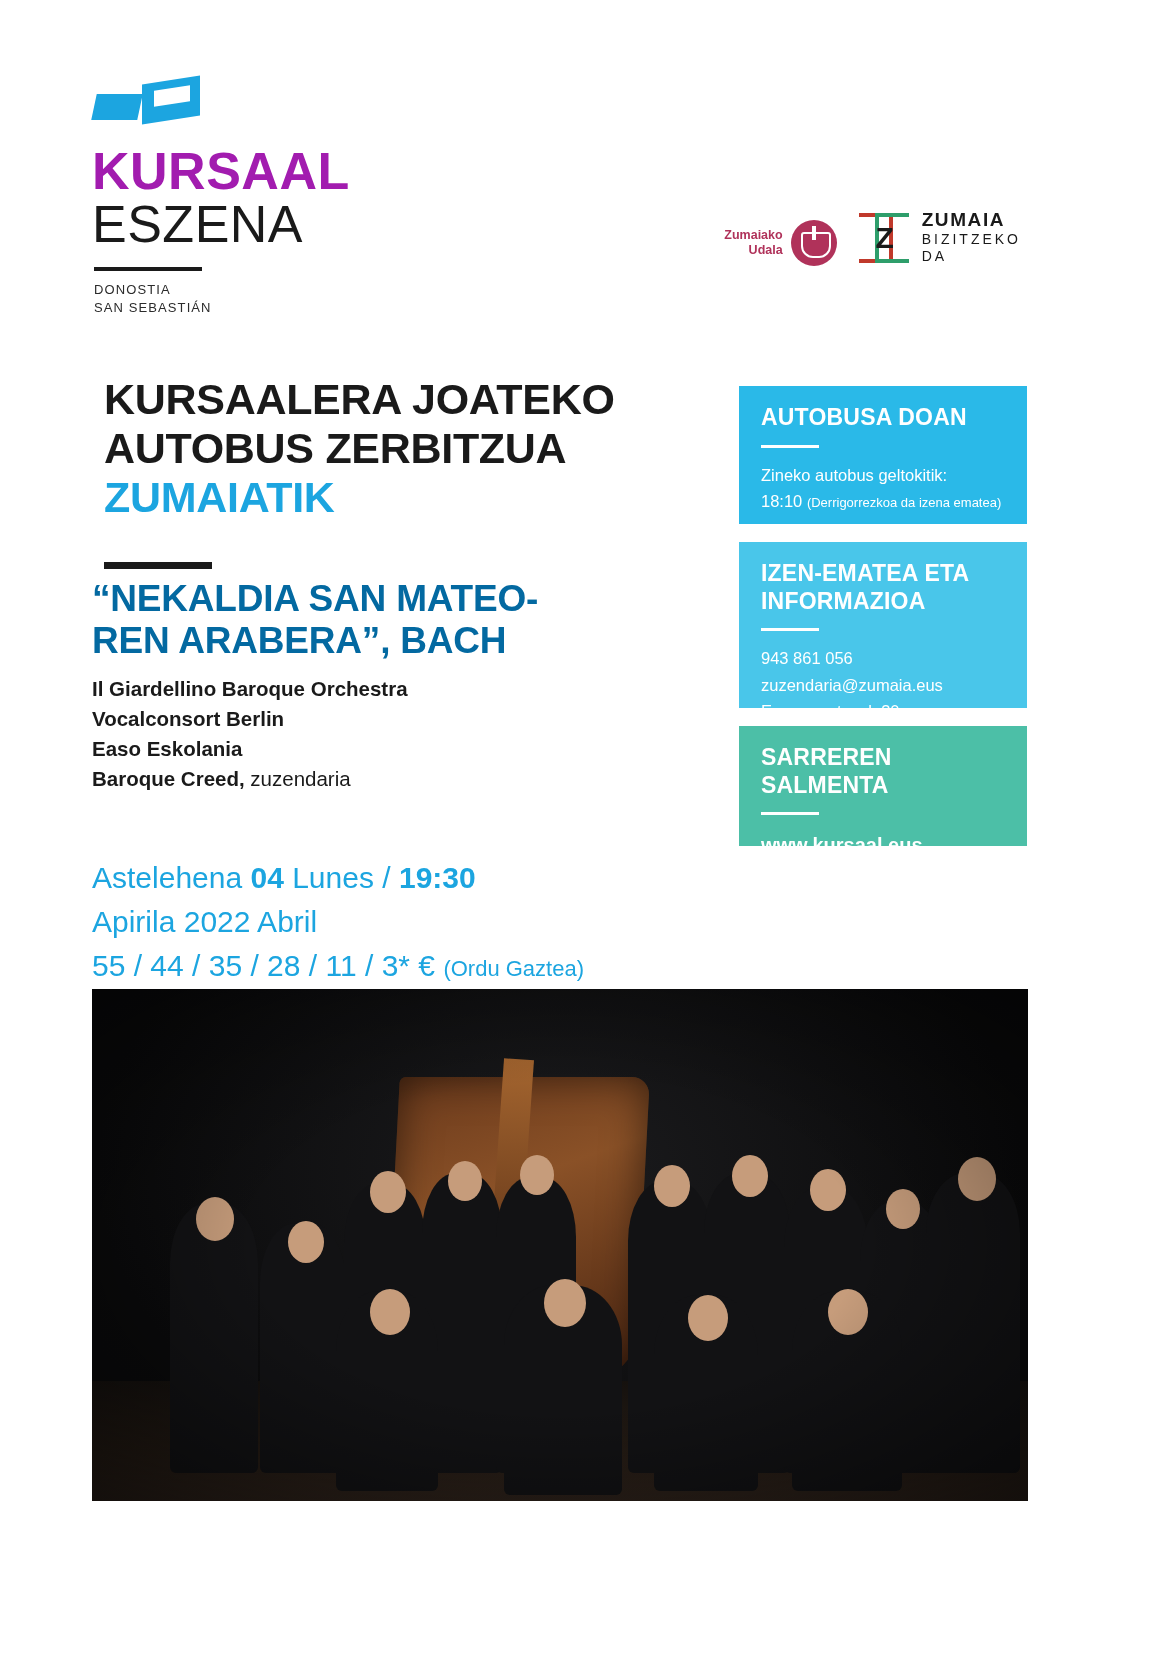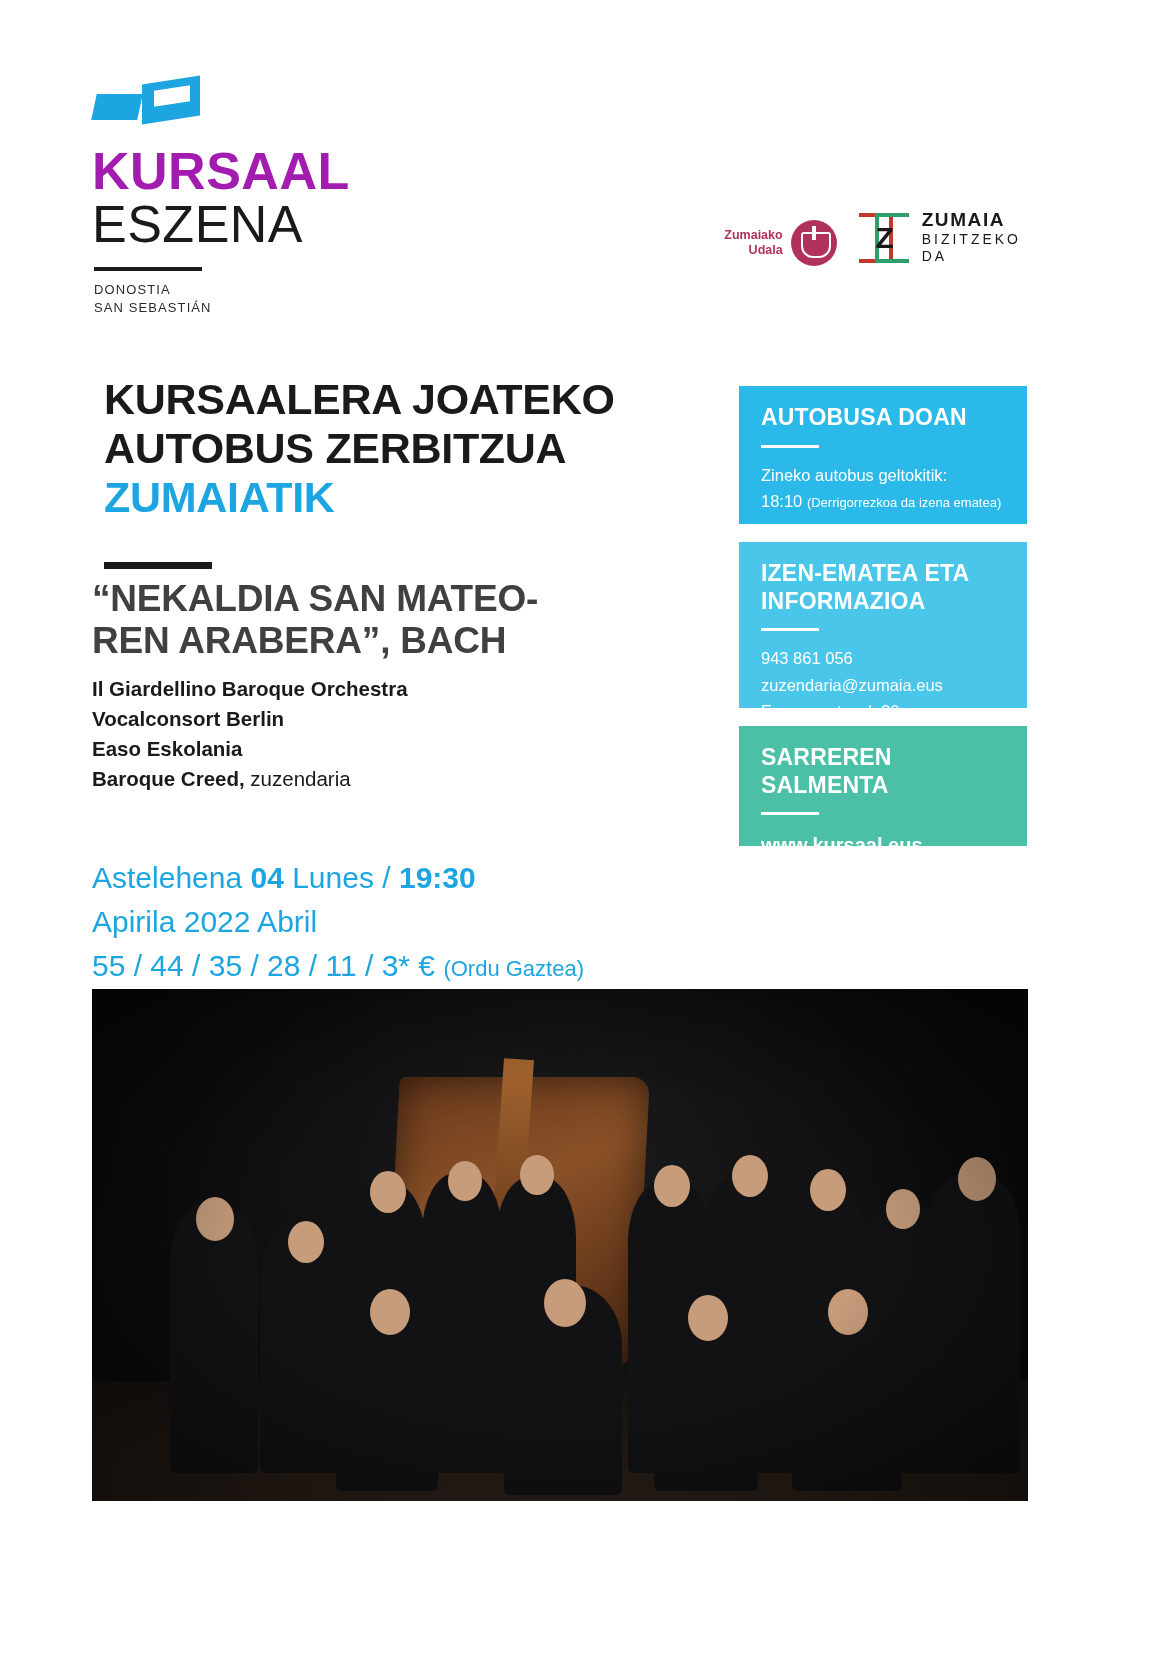--- a/index.html
+++ b/index.html
@@ -213,21 +213,21 @@
     position: absolute;
     left: 92px;
     top: 578px;
     width: 620px;
   }
   .work h2 {
     margin: 0;
     font-size: 37px;
     font-weight: bold;
     line-height: 1.13;
-    color: #404040;
+    color: #0369a1;
     text-transform: uppercase;
     letter-spacing: -0.2px;
   }
   .work .performers {
     margin-top: 12px;
     font-size: 20.5px;
     font-weight: bold;
     line-height: 1.47;
     color: #1a1a1a;
   }

